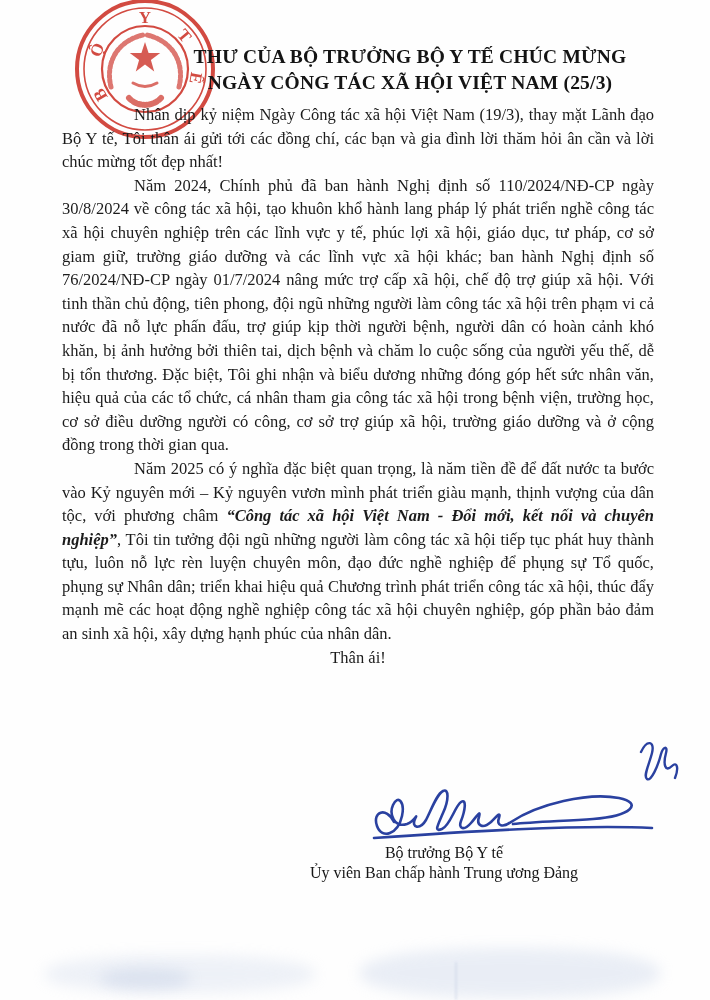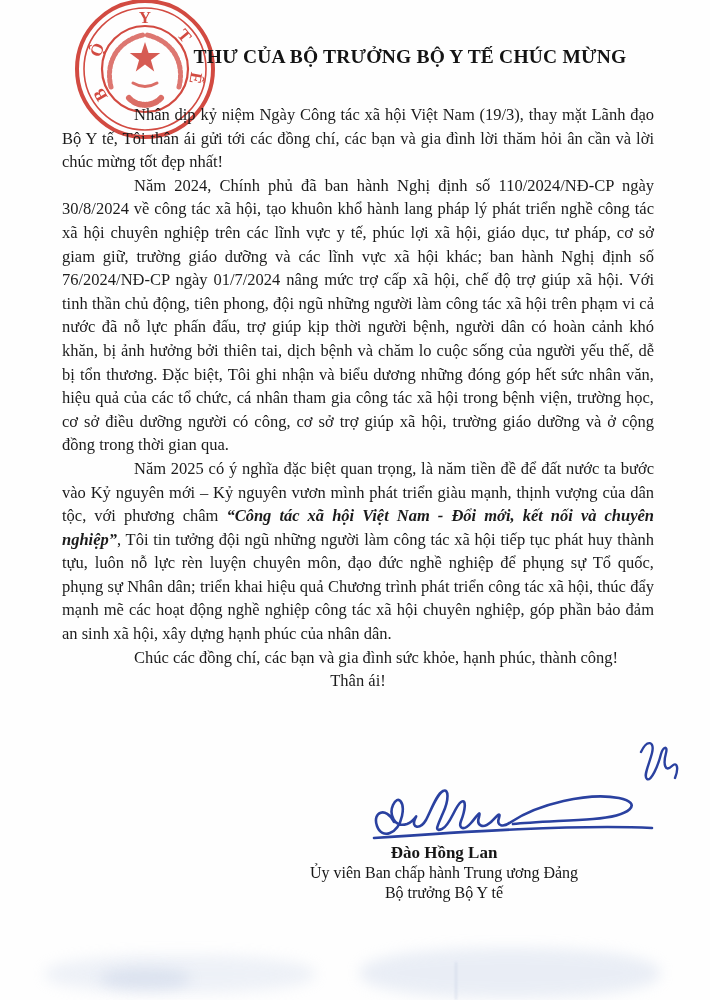--- a/index.html
+++ b/index.html
@@ -80,45 +80,44 @@
           <text y="-46" text-anchor="middle" font-size="17">T</text>
         </g>
       <g transform="rotate(100)">
           <text y="-46" text-anchor="middle" font-size="17">Ế</text>
         </g>
     </g>
   </svg>
 
   <div class="doc-title">
     <div>THƯ CỦA BỘ TRƯỞNG BỘ Y TẾ CHÚC MỪNG</div>
+    <div>NGÀY CÔNG TÁC XÃ HỘI VIỆT NAM (25/3)</div>
   </div>
 
   <div class="content">
     <p>Nhân dịp kỷ niệm Ngày Công tác xã hội Việt Nam (19/3), thay mặt Lãnh đạo Bộ Y tế, Tôi thân ái gửi tới các đồng chí, các bạn và gia đình lời thăm hỏi ân cần và lời chúc mừng tốt đẹp nhất!</p>
     <p>Năm 2024, Chính phủ đã ban hành Nghị định số 110/2024/NĐ-CP ngày 30/8/2024 về công tác xã hội, tạo khuôn khổ hành lang pháp lý phát triển nghề công tác xã hội chuyên nghiệp trên các lĩnh vực y tế, phúc lợi xã hội, giáo dục, tư pháp, cơ sở giam giữ, trường giáo dưỡng và các lĩnh vực xã hội khác; ban hành Nghị định số 76/2024/NĐ-CP ngày 01/7/2024 nâng mức trợ cấp xã hội, chế độ trợ giúp xã hội. Với tinh thần chủ động, tiên phong, đội ngũ những người làm công tác xã hội trên phạm vi cả nước đã nỗ lực phấn đấu, trợ giúp kịp thời người bệnh, người dân có hoàn cảnh khó khăn, bị ảnh hưởng bởi thiên tai, dịch bệnh và chăm lo cuộc sống của người yếu thế, dễ bị tổn thương. Đặc biệt, Tôi ghi nhận và biểu dương những đóng góp hết sức nhân văn, hiệu quả của các tổ chức, cá nhân tham gia công tác xã hội trong bệnh viện, trường học, cơ sở điều dưỡng người có công, cơ sở trợ giúp xã hội, trường giáo dưỡng và ở cộng đồng trong thời gian qua.</p>
     <p><span>Năm 2025 có ý nghĩa đặc biệt quan trọng, là năm tiền đề để đất nước ta bước vào Kỷ nguyên mới – Kỷ nguyên vươn mình phát triển giàu mạnh, thịnh vượng của dân tộc, với phương châm </span><span class="motto">“Công tác xã hội Việt Nam - Đổi mới, kết nối và chuyên nghiệp”</span><span>, Tôi tin tưởng đội ngũ những người làm công tác xã hội tiếp tục phát huy thành tựu, luôn nỗ lực rèn luyện chuyên môn, đạo đức nghề nghiệp để phụng sự Tổ quốc, phụng sự Nhân dân; triển khai hiệu quả Chương trình phát triển công tác xã hội, thúc đẩy mạnh mẽ các hoạt động nghề nghiệp công tác xã hội chuyên nghiệp, góp phần bảo đảm an sinh xã hội, xây dựng hạnh phúc của nhân dân.</span></p>
-    <p>Chúc các đồng chí, các bạn và gia đình sức khỏe, hạnh phúc, thành công!</p>
     <p class="farewell">Thân ái!</p>
   </div>
 
   <svg class="initials-svg" viewBox="0 0 48 50" xmlns="http://www.w3.org/2000/svg">
     <path d="M7 17 C 13 4, 21 6, 18 18 C 15 30, 9 41, 13 44 C 17 47, 24 31, 27 19 C 29 12, 34 10, 32 18 C 29 29, 31 38, 38 31 C 43 26, 45 33, 41 43" fill="none" stroke="#2a41a0" stroke-width="2.4" stroke-linecap="round"></path>
   </svg>
 
   <svg class="signature-svg" viewBox="0 0 305 66" xmlns="http://www.w3.org/2000/svg">
     <g fill="none" stroke="#2a41a0" stroke-width="2.6" stroke-linecap="round">
       <path d="M34 44 C 26 28, 12 34, 17 48 C 22 62, 38 56, 42 38 C 45 24, 38 16, 33 27 C 29 36, 34 50, 47 46 C 55 43, 58 34, 55 41 C 51 50, 60 52, 66 42 C 72 30, 77 16, 83 13 C 89 10, 89 22, 83 35 C 77 49, 74 54, 82 51 C 90 48, 95 28, 101 24 C 107 20, 105 33, 101 43 C 98 51, 104 53, 111 45 C 117 38, 121 31, 119 39 C 116 48, 123 51, 131 44 C 137 38, 141 33, 139 40 C 136 48, 143 50, 151 44 C 178 26, 228 14, 259 20 C 283 25, 272 38, 233 41 C 203 43, 172 44, 153 46"></path>
       <path d="M14 60 C 100 54, 220 46, 292 50"></path>
     </g>
   </svg>
 
   <div class="sig-block">
-    <div class="sig-name">Đào Hồng Lan</div>
+    <div>Bộ trưởng Bộ Y tế</div>
     <div>Ủy viên Ban chấp hành Trung ương Đảng</div>
-    <div>Bộ trưởng Bộ Y tế</div>
   </div>
 
   <div class="ghost ghost-a"></div>
   <div class="ghost ghost-b"></div>
   <div class="ghost ghost-c"></div>
   <div class="ghost-line"></div>
 
 </div>
 
 </body></html>

